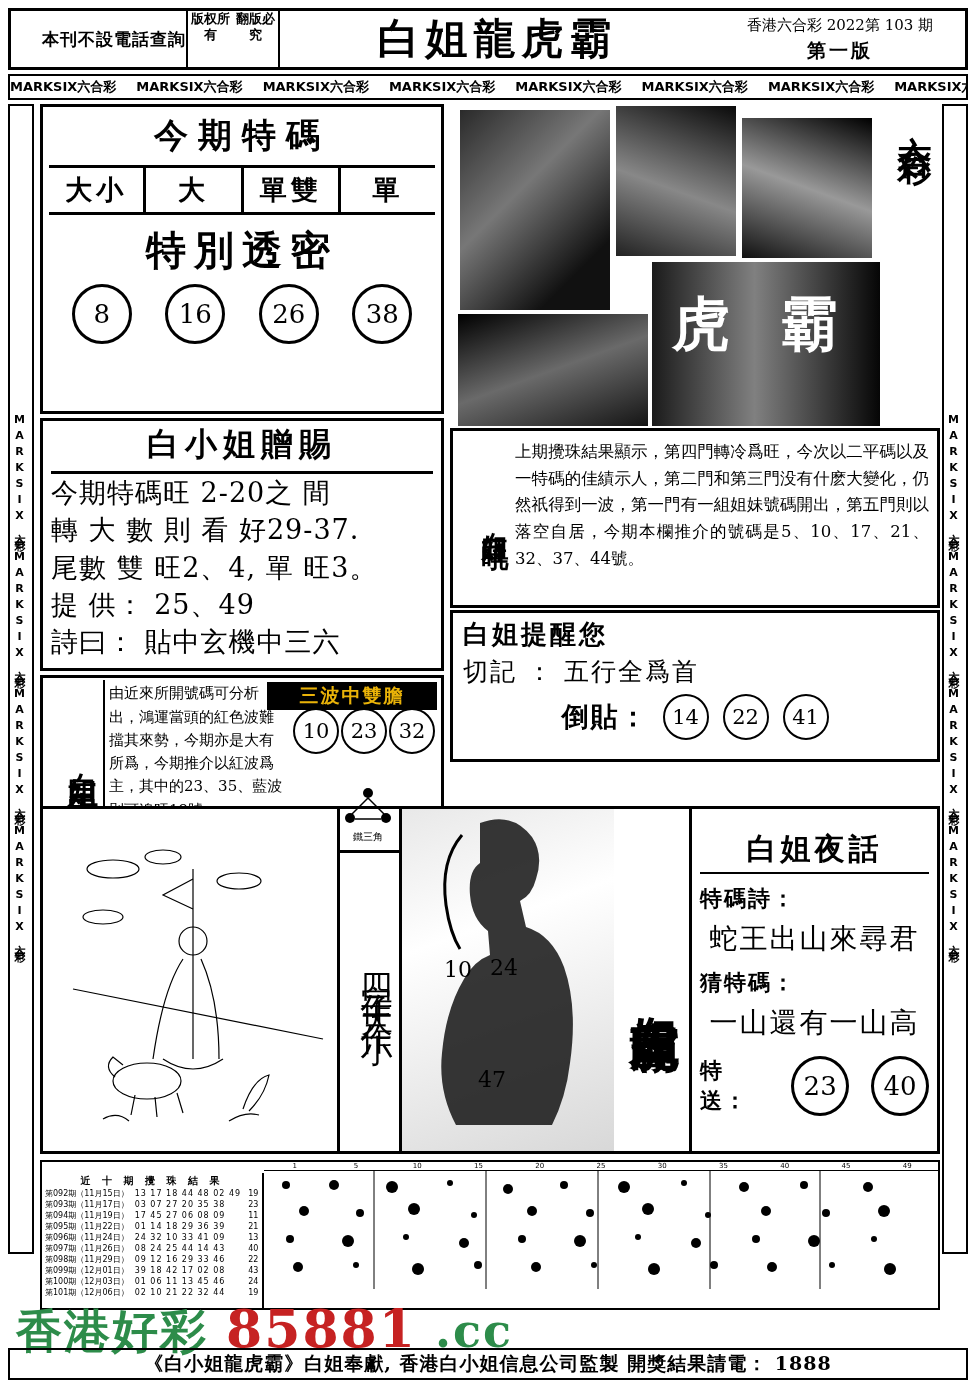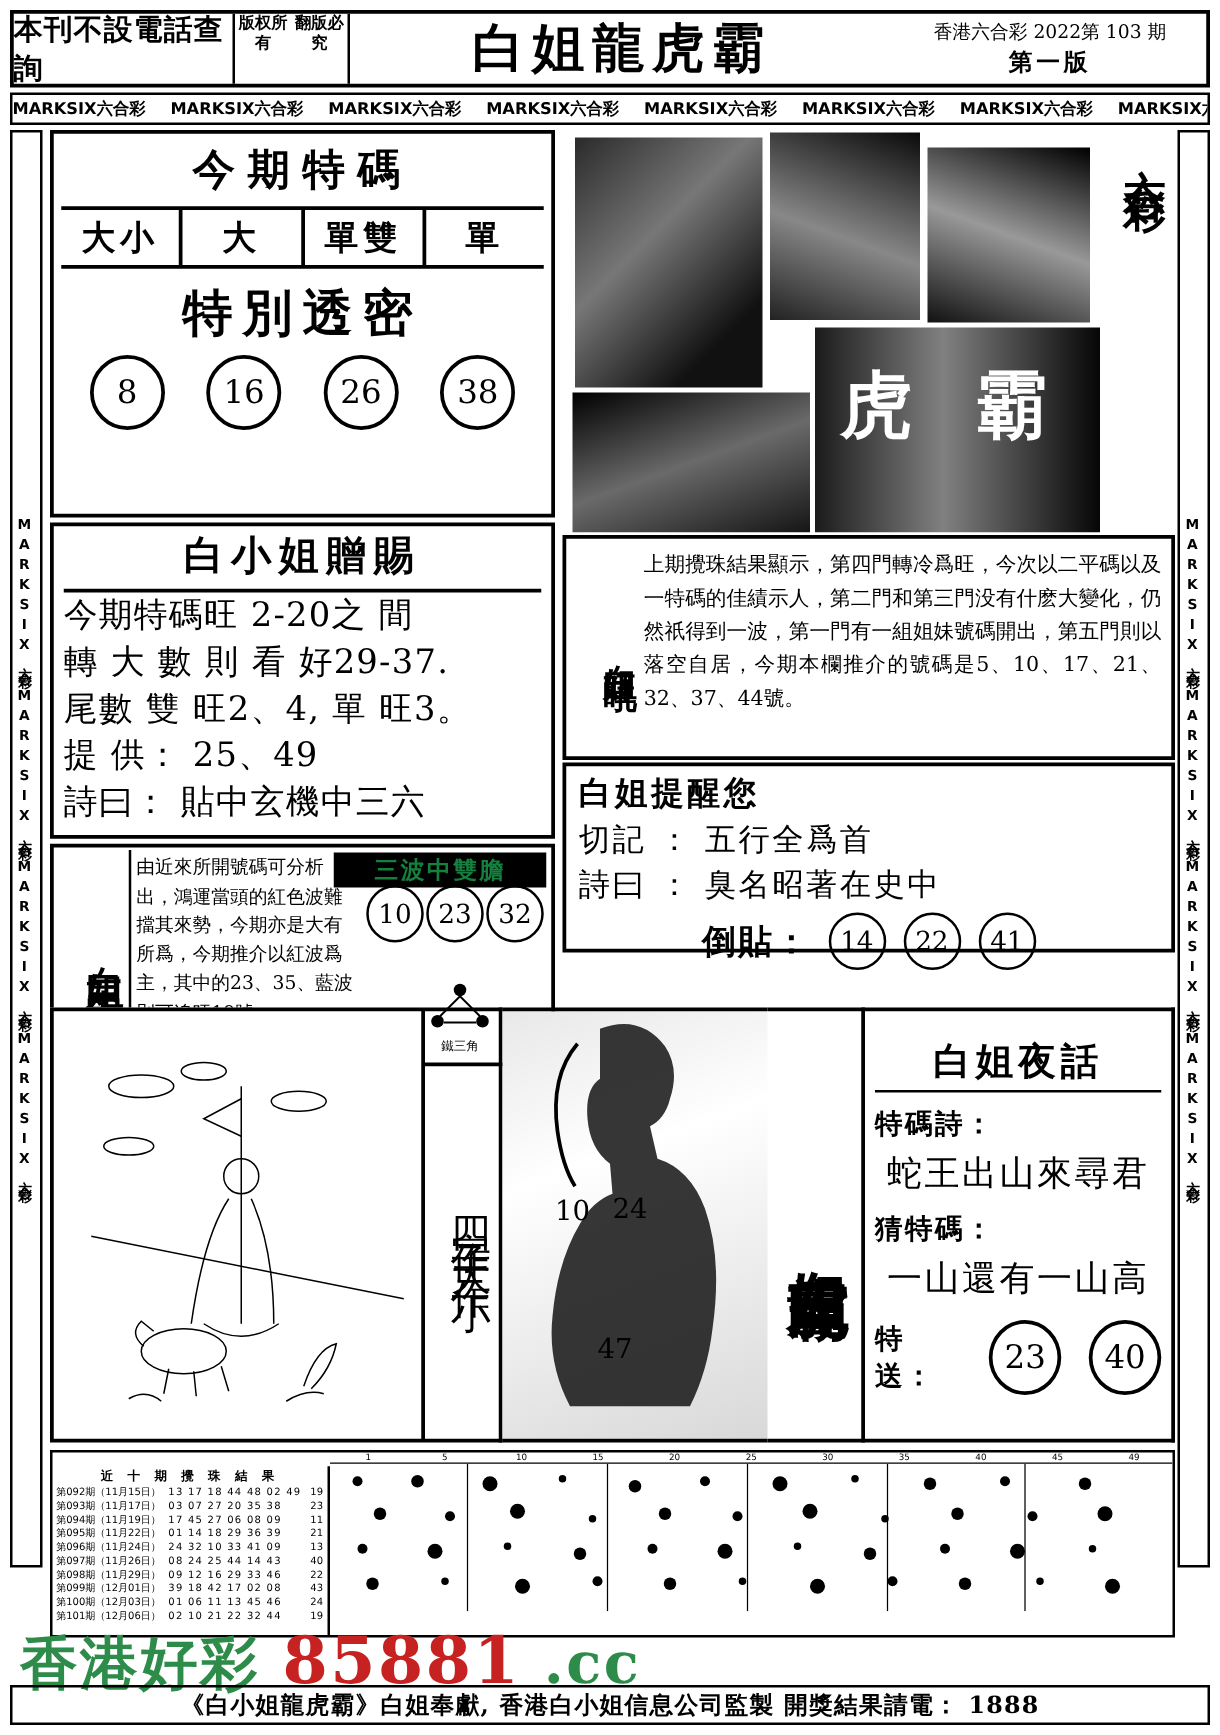--- a/index.html
+++ b/index.html
@@ -1,21 +1,21 @@
 <!DOCTYPE html>
 <html><head>
 <meta charset="utf-8">
 <style>
   html,body{margin:0;padding:0;background:#fff;}
   body{width:976px;height:1388px;font-family:"DejaVu Sans","Liberation Sans",sans-serif;color:#000;overflow:hidden;}
   .page{position:relative;width:976px;height:1388px;background:#fff;}
 
   
   .masthead{position:absolute;left:8px;top:8px;width:960px;height:62px;border:3px solid #000;box-sizing:border-box;display:flex;align-items:center;}
-  .mh-left{width:175px;text-align:left;font-weight:bold;font-size:23px;letter-spacing:1px;}
+  .mh-left{width:175px;text-align:right;font-weight:bold;font-size:17px;letter-spacing:1px;}
   .mh-copy{width:90px;font-size:13px;line-height:1.25;text-align:center;font-weight:bold;border-left:2px solid #000;border-right:2px solid #000;height:100%;display:flex;flex-direction:row;justify-content:center;}
   .mh-title{flex:1;text-align:center;font-family:"DejaVu Serif","Liberation Serif",serif;font-weight:bold;font-size:42px;letter-spacing:6px;}
   .mh-right{width:250px;text-align:center;font-size:15px;line-height:1.5;font-family:"DejaVu Serif","Liberation Serif",serif;}
   .mh-right .ed{font-size:19px;font-weight:bold;letter-spacing:3px;}
 
   
   .strip{position:absolute;left:8px;top:74px;width:960px;height:26px;border:2px solid #000;box-sizing:border-box;display:flex;align-items:center;justify-content:space-around;font-size:13px;font-weight:bold;overflow:hidden;gap:20px;}
   .strip span{white-space:nowrap;}
 
   
@@ -43,21 +43,21 @@
   
   .gift{margin-top:4px;padding:2px 8px 8px;}
   .gift-title{text-align:center;font-family:"DejaVu Serif","Liberation Serif",serif;font-size:32px;font-weight:bold;letter-spacing:6px;border-bottom:3px solid #000;padding-bottom:4px;}
   .gift-line{font-family:"DejaVu Serif","Liberation Serif",serif;font-size:27px;line-height:1.38;letter-spacing:1px;white-space:nowrap;}
 
   
   .three{margin-top:4px;height:178px;display:flex;padding:2px;}
   .three-vert{width:58px;font-family:"DejaVu Serif","Liberation Serif",serif;font-size:30px;font-weight:bold;writing-mode:vertical-rl;text-orientation:upright;letter-spacing:6px;border-right:2px solid #000;text-align:center;}
   .three-body{flex:1;position:relative;padding:2px 4px;}
   .three-txt{font-size:15px;line-height:1.55;font-family:"DejaVu Serif","Liberation Serif",serif;}
-  .wave-head{position:absolute;right:2px;top:2px;width:170px;text-align:center;background:#000;color:#15803d;font-size:19px;font-weight:bold;letter-spacing:2px;padding:1px 0;}
+  .wave-head{position:absolute;right:2px;top:2px;width:170px;text-align:center;background:#000;color:#eab308;font-size:19px;font-weight:bold;letter-spacing:2px;padding:1px 0;}
   .wave-balls{position:absolute;right:4px;top:28px;display:flex;gap:2px;}
   .tri{position:absolute;right:36px;bottom:4px;width:70px;text-align:center;font-size:10px;}
 
   
   .collage{height:322px;position:relative;background:#fff;border:none;overflow:hidden;}
   .ph{position:absolute;background:#111;}
   .ph.g1{background:linear-gradient(135deg,#2a2a2a 0%,#777 40%,#111 80%);}
   .ph.g2{background:linear-gradient(200deg,#0a0a0a 0%,#888 55%,#222 100%);}
   .ph.g3{background:linear-gradient(20deg,#111 0%,#999 50%,#000 100%);}
   .ph.g4{background:linear-gradient(160deg,#000 0%,#6a6a6a 50%,#151515 100%);}
@@ -204,21 +204,20 @@
     </div>
 
     <div class="box analysis">
       <div class="an-vert">白姐旺吼</div>
       <div class="an-body">上期攪珠結果顯示，第四門轉冷爲旺，今次以二平碼以及一特碼的佳績示人，第二門和第三門没有什麽大變化，仍然祇得到一波，第一門有一組姐妹號碼開出，第五門則以落空自居，今期本欄推介的號碼是5、10、17、21、32、37、44號。</div>
     </div>
 
     <div class="box remind">
       <div class="rm-title">白姐提醒您</div>
       <div class="rm-line">切記 ： 五行全爲首</div>
-      <div class="rm-line">詩曰 ： 臭名昭著在史中</div>
       <div class="rm-foot">
         <div class="lab">倒貼：</div>
         <div class="ball sm">14</div>
         <div class="ball sm">22</div>
         <div class="ball sm">41</div>
       </div>
     </div>
   </div>
 
   <div class="lower">

